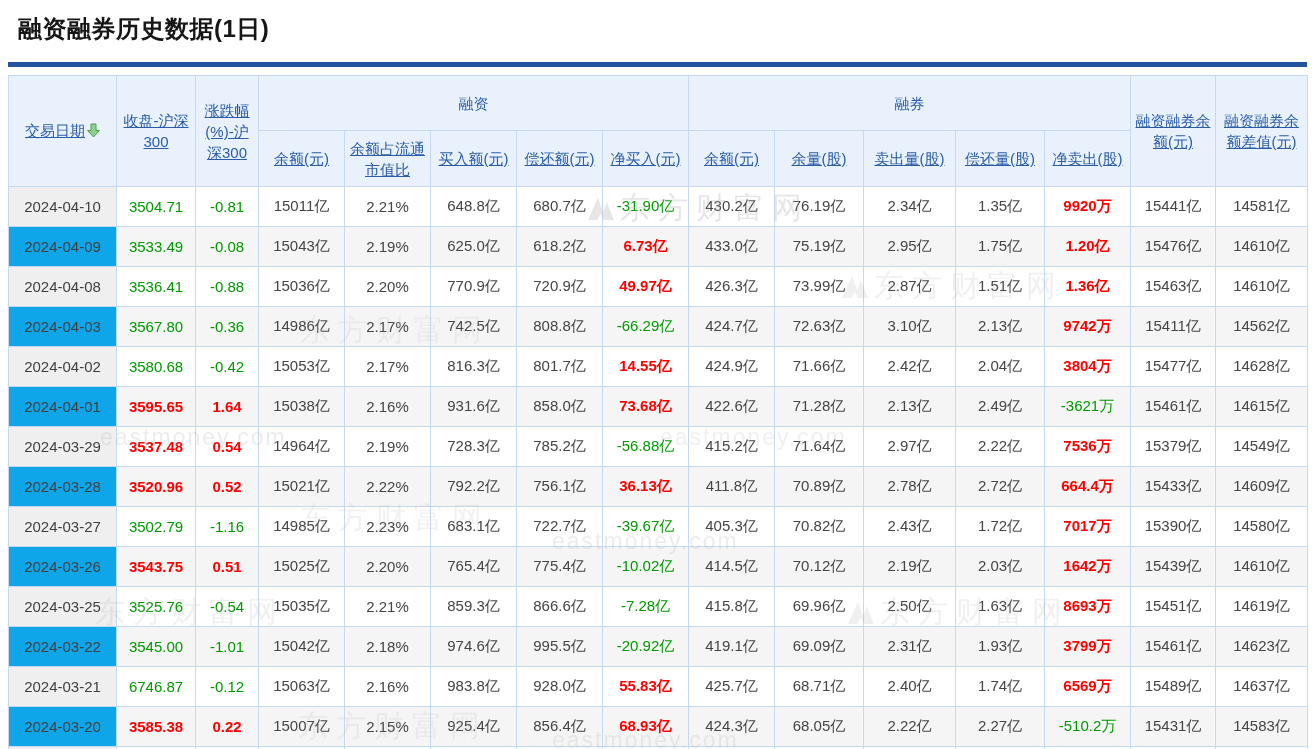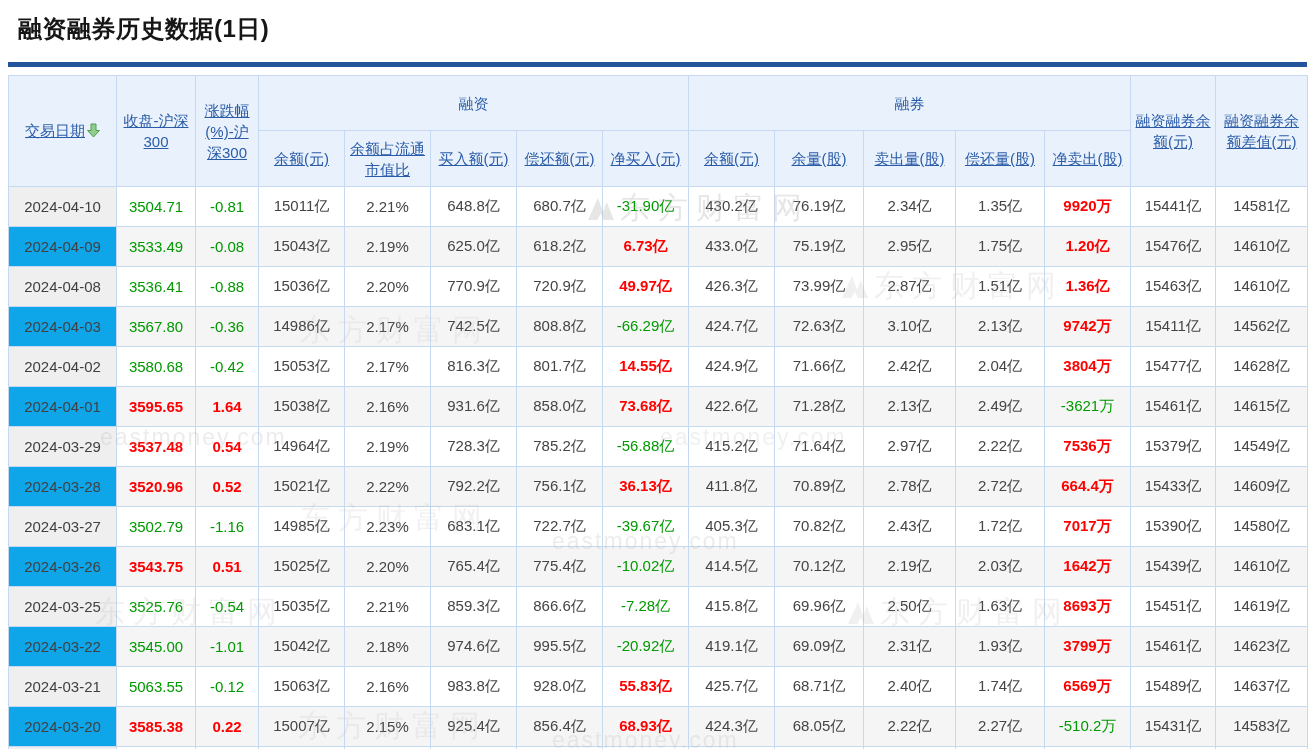--- a/index.html
+++ b/index.html
@@ -307,21 +307,21 @@
           <td>419.1亿</td>
           <td>69.09亿</td>
           <td>2.31亿</td>
           <td>1.93亿</td>
           <td class="up">3799万</td>
           <td>15461亿</td>
           <td>14623亿</td>
         </tr>
         <tr>
           <td class="date">2024-03-21</td>
-          <td class="down">5063.55</td>
+          <td class="down">6746.87</td>
           <td class="down">-0.12</td>
           <td>15063亿</td>
           <td>2.16%</td>
           <td>983.8亿</td>
           <td>928.0亿</td>
           <td class="up">55.83亿</td>
           <td>425.7亿</td>
           <td>68.71亿</td>
           <td>2.40亿</td>
           <td>1.74亿</td>

